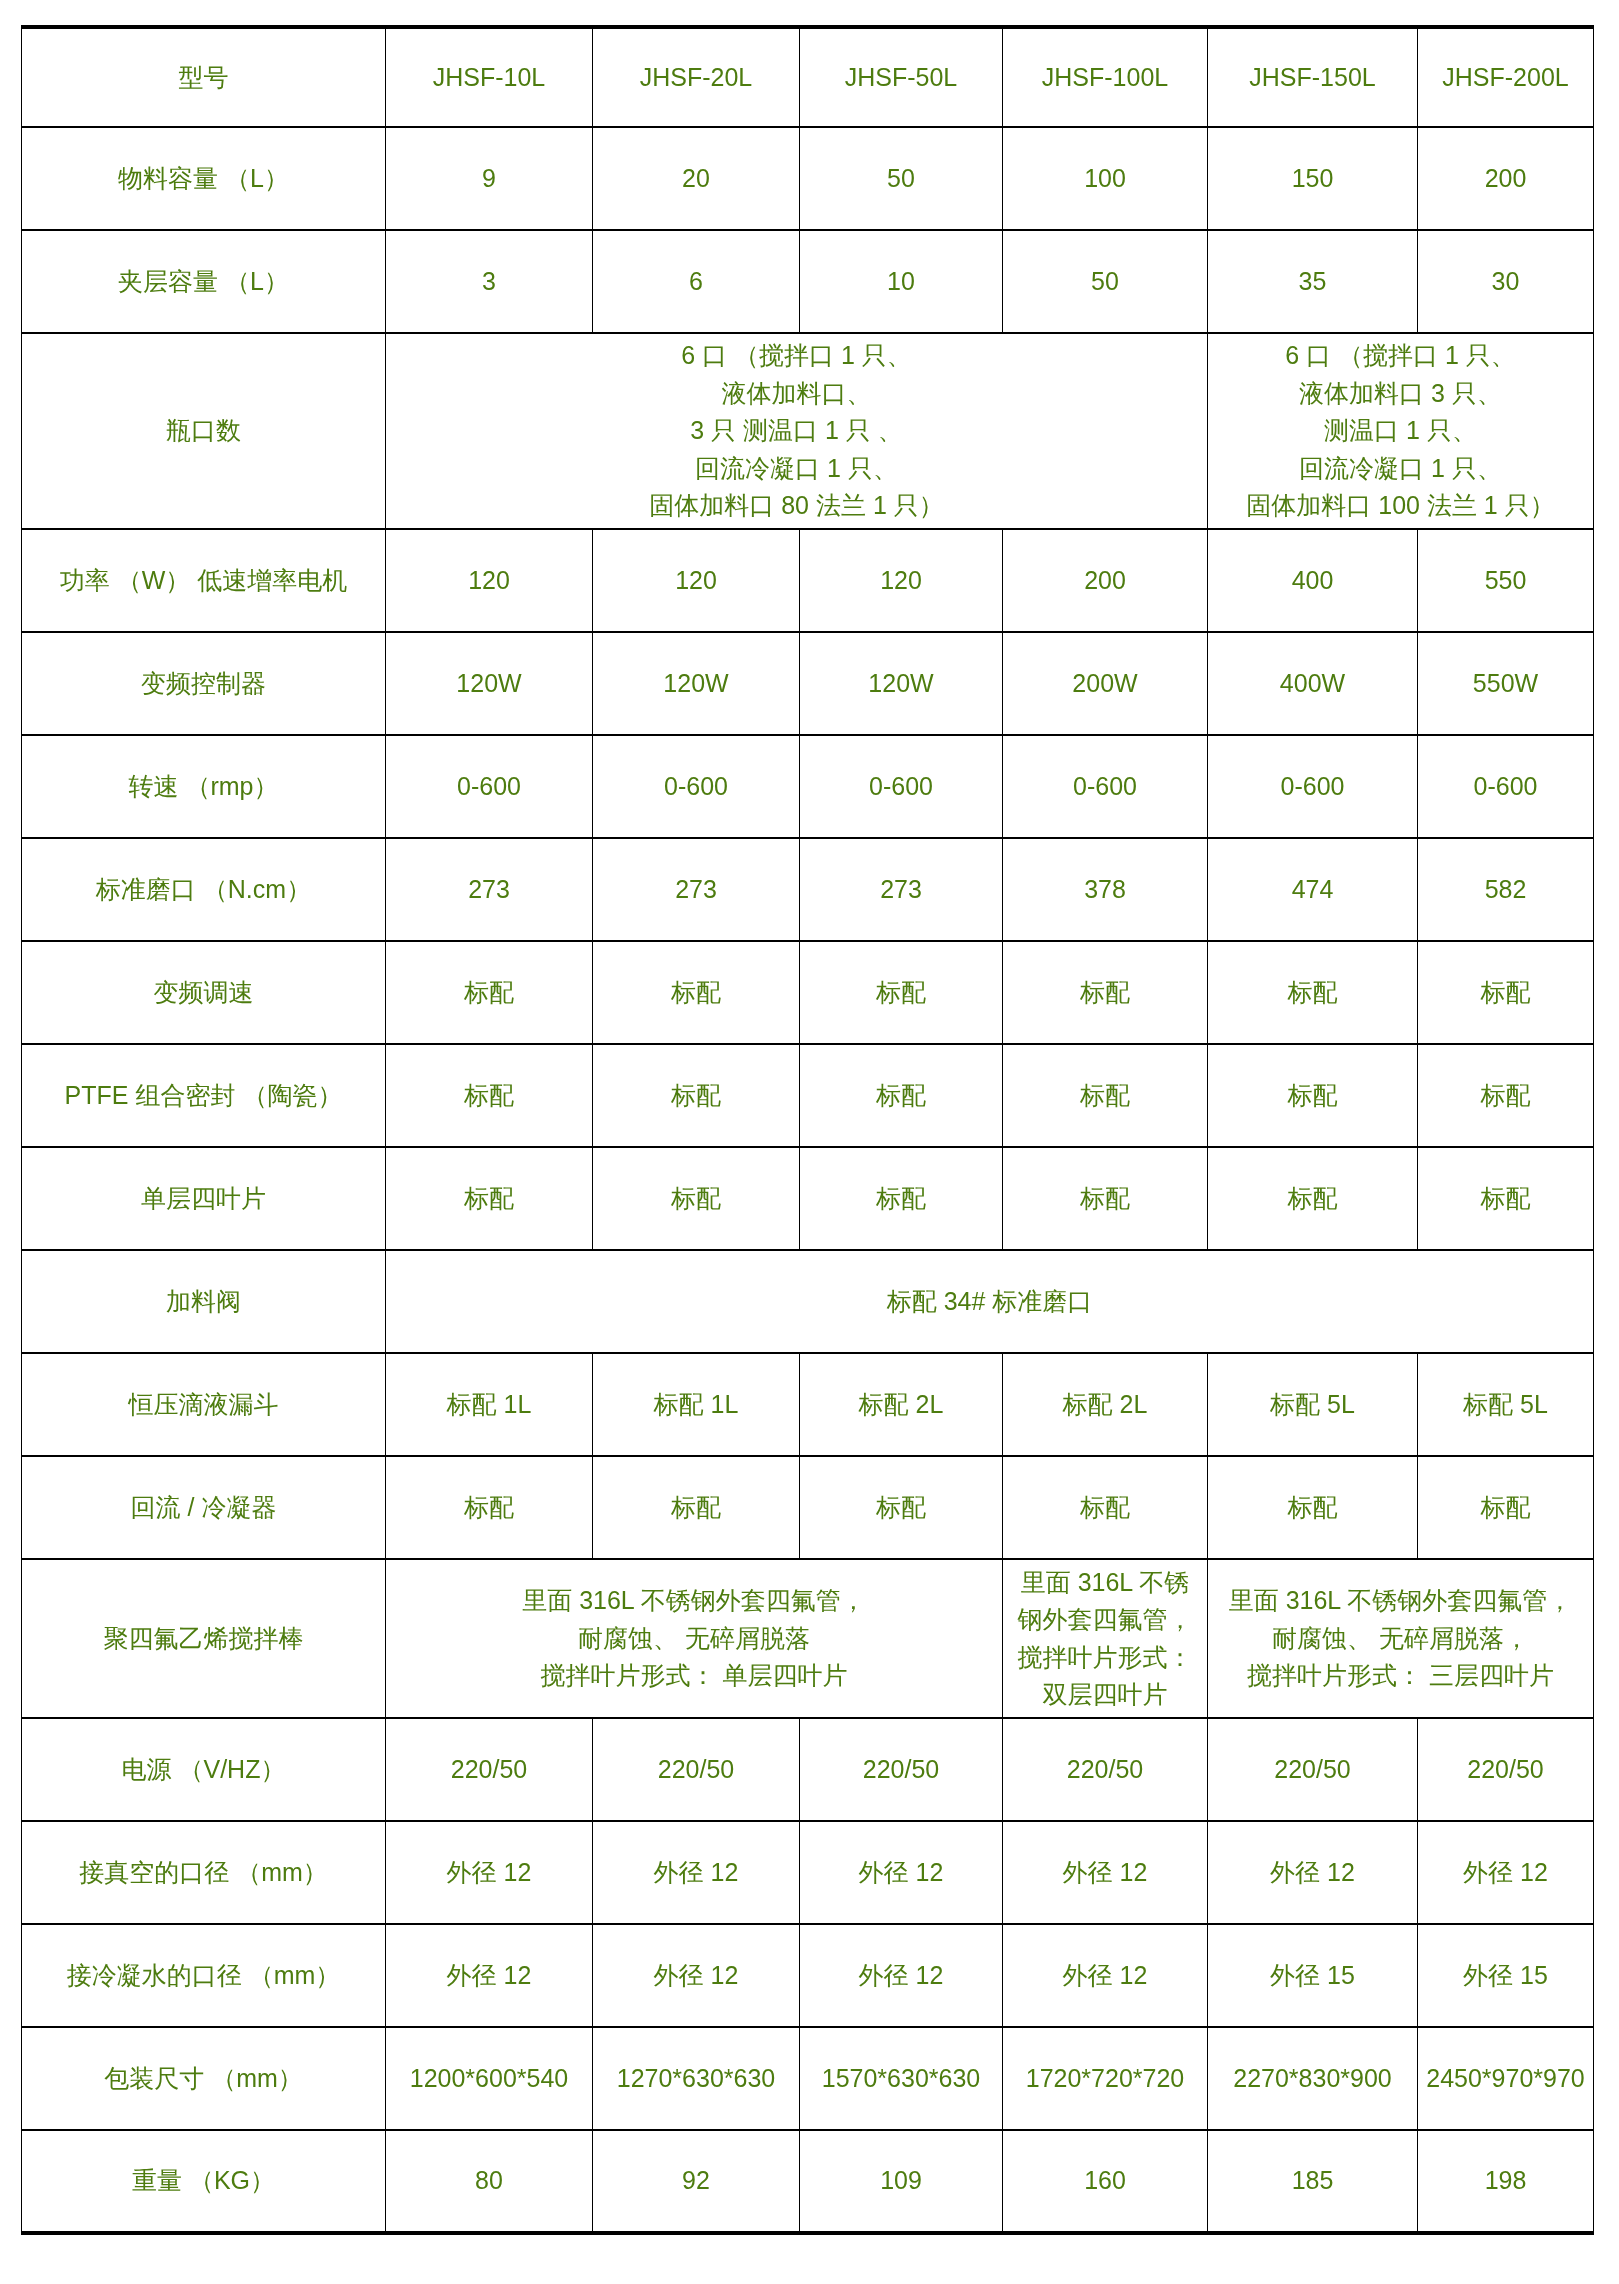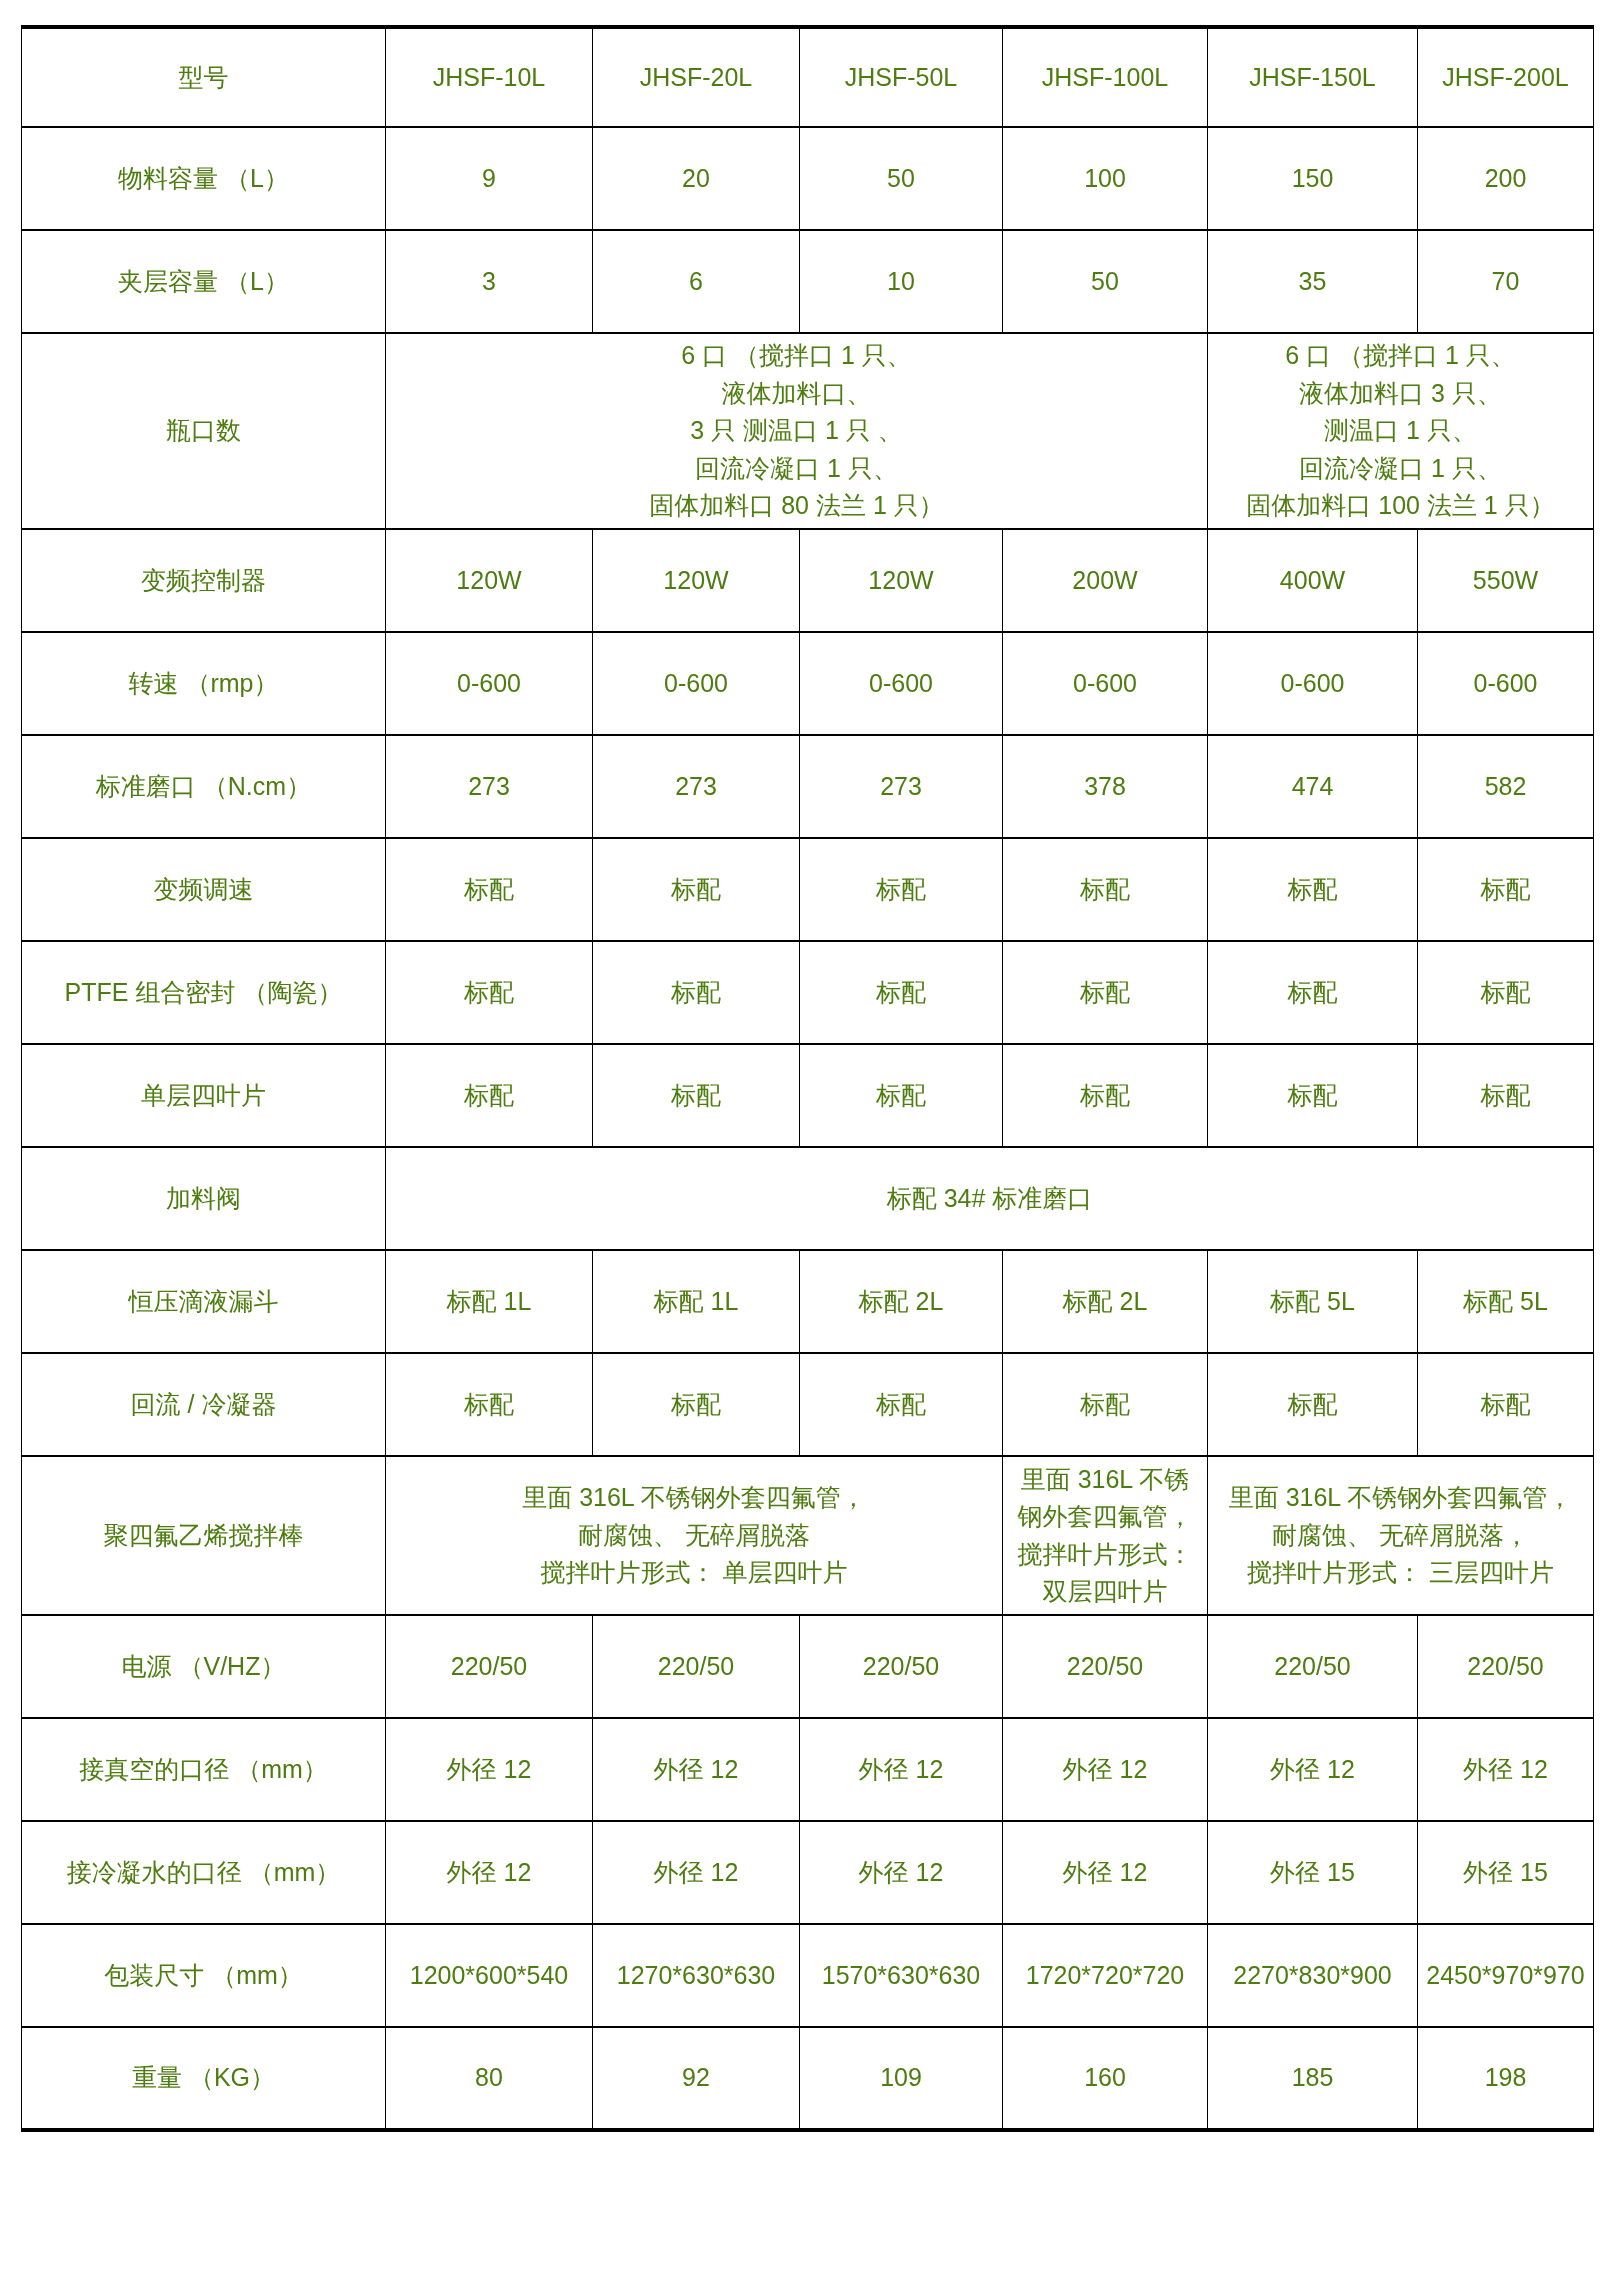--- a/index.html
+++ b/index.html
@@ -84,26 +84,35 @@
           <td>150</td>
           <td>200</td>
         </tr>
         <tr>
           <td>夹层容量 （L）</td>
           <td>3</td>
           <td>6</td>
           <td>10</td>
           <td>50</td>
           <td>35</td>
-          <td>70</td>
+          <td>30</td>
         </tr>
         <tr>
           <td>瓶口数</td>
           <td colspan="4" class="multi">6 口 （搅拌口 1 只、<br>液体加料口、<br>3 只 测温口 1 只 、<br>回流冷凝口 1 只、<br>固体加料口 80 法兰 1 只）</td>
           <td colspan="2" class="multi">6 口 （搅拌口 1 只、<br>液体加料口 3 只、<br>测温口 1 只、<br>回流冷凝口 1 只、<br>固体加料口 100 法兰 1 只）</td>
+        </tr>
+        <tr>
+          <td>功率 （W） 低速增率电机</td>
+          <td>120</td>
+          <td>120</td>
+          <td>120</td>
+          <td>200</td>
+          <td>400</td>
+          <td>550</td>
         </tr>
         <tr>
           <td>变频控制器</td>
           <td>120W</td>
           <td>120W</td>
           <td>120W</td>
           <td>200W</td>
           <td>400W</td>
           <td>550W</td>
         </tr>

